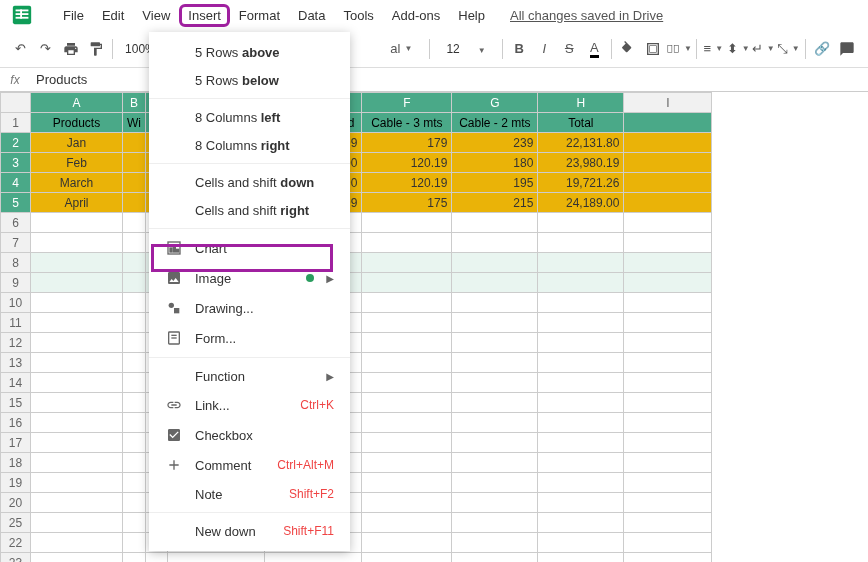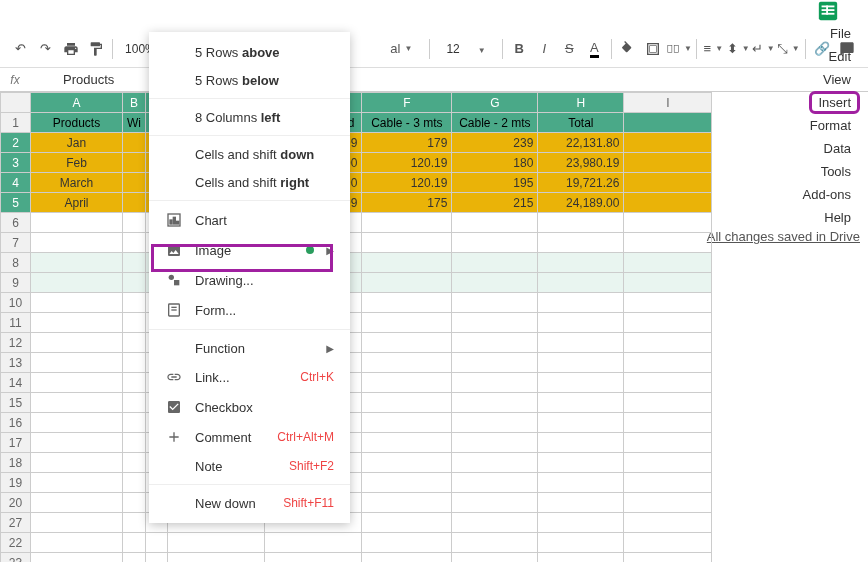--- a/index.html
+++ b/index.html
@@ -1,32 +1,32 @@
 <!DOCTYPE html>
 <html><head>
 <meta charset="utf-8">
 <style>
 * { margin: 0; padding: 0; box-sizing: border-box; font-family: Arial, sans-serif; }
 body { background: #fff; font-size: 13px; color: #333; user-select: none; }
 
-.menubar { display: flex; align-items: flex-end; height: 30px; padding: 0 8px; border-bottom: 0; flex-direction: column; }
+.menubar { display: flex; align-items: center; height: 30px; padding: 0 8px; border-bottom: 0; }
 .logo { width: 28px; height: 22px; margin-right: 18px; }
 .logo svg { width: 100%; height: 100%; }
 .menu-item { padding: 4px 9px; cursor: pointer; font-size: 13px; color: #333; }
 .menu-item.highlighted { border: 3px solid #a020a0; border-radius: 6px; padding: 1px 6px; }
 .save-status { margin-left: 16px; text-decoration: underline; color: #555; font-size: 13px; }
 
 .toolbar { display: flex; align-items: center; height: 38px; padding: 0 8px; border-bottom: 1px solid #ddd; }
 .tool-btn { width: 26px; height: 26px; display: flex; align-items: center; justify-content: center; cursor: pointer; color: #555; }
 .tool-sep { width: 1px; height: 20px; background: #ccc; margin: 0 4px; }
 .zoom { font-size: 12px; padding: 0 8px; }
 .font-size { font-size: 12px; padding: 0 12px; }
 .dropdown-arrow { font-size: 8px; margin-left: 4px; color: #666; }
 
-.formula-bar { display: flex; align-items: center; height: 24px; border-bottom: 1px solid #ccc; gap: 27px; }
+.formula-bar { display: flex; align-items: center; height: 24px; border-bottom: 1px solid #ccc; }
 .fx { width: 30px; text-align: center; font-style: italic; color: #777; font-size: 12px; }
 .formula-input { flex: 1; padding: 0 6px; font-size: 13px; }
 
 .sheet { position: relative; overflow: hidden; }
 .grid { border-collapse: collapse; table-layout: fixed; }
 .grid th, .grid td { border: 1px solid #ccc; font-size: 12px; height: 20px; padding: 0 4px; overflow: hidden; white-space: nowrap; }
 .grid .row-header { width: 30px; background: #f1f1f1; text-align: center; color: #666; font-weight: normal; }
 .grid .col-header { background: #f1f1f1; text-align: center; color: #666; font-weight: normal; height: 18px; }
 .grid .corner { width: 30px; background: #f1f1f1; }
 .col-A { width: 92px; } .col-B { width: 20px; }
@@ -399,21 +399,21 @@
           <td></td>
           <td></td>
           <td></td>
           <td></td>
           <td></td>
           <td></td>
           <td></td>
           <td></td>
         </tr>
   <tr>
-          <td class="row-header">27</td>
+          <td class="row-header">25</td>
           <td></td>
           <td></td>
           <td></td>
           <td></td>
           <td></td>
           <td></td>
           <td></td>
           <td></td>
           <td></td>
         </tr>
@@ -449,20 +449,23 @@
 <div class="dropdown">
   <div class="dd-item no-icon">
       <span class="dd-label"><span>5 Rows </span><b>above</b></span>
     </div>
   <div class="dd-item no-icon">
       <span class="dd-label"><span>5 Rows </span><b>below</b></span>
     </div>
   <div class="dd-sep"></div>
   <div class="dd-item no-icon">
       <span class="dd-label"><span>8 Columns </span><b>left</b></span>
+    </div>
+  <div class="dd-item no-icon">
+      <span class="dd-label"><span>8 Columns </span><b>right</b></span>
     </div>
   <div class="dd-sep"></div>
   <div class="dd-item no-icon">
       <span class="dd-label"><span>Cells and shift </span><b>down</b></span>
     </div>
   <div class="dd-item no-icon">
       <span class="dd-label"><span>Cells and shift </span><b>right</b></span>
     </div>
   <div class="dd-sep"></div>
   <div class="dd-item">

